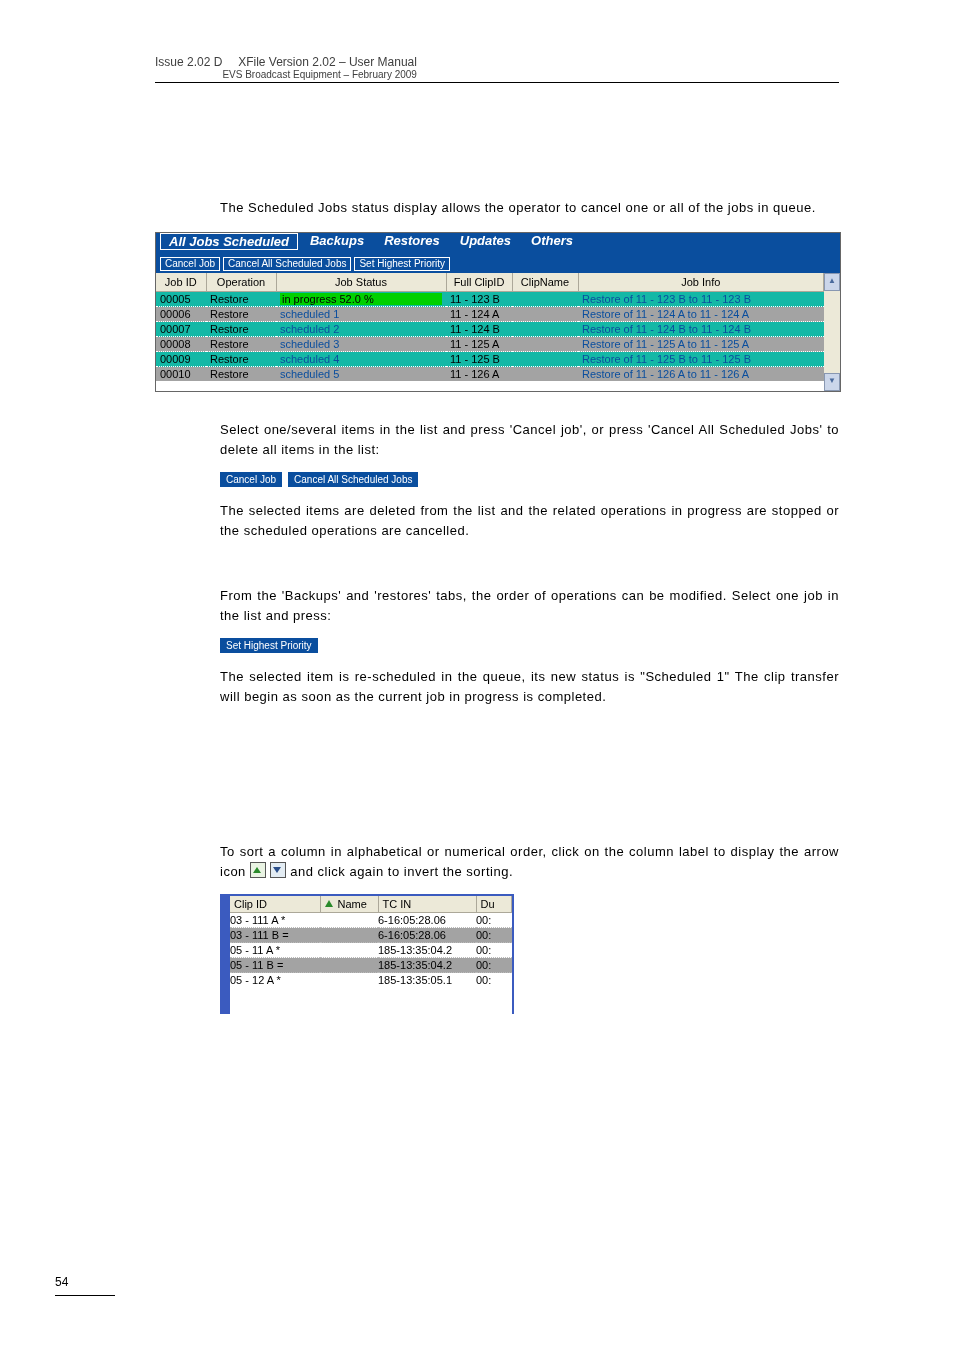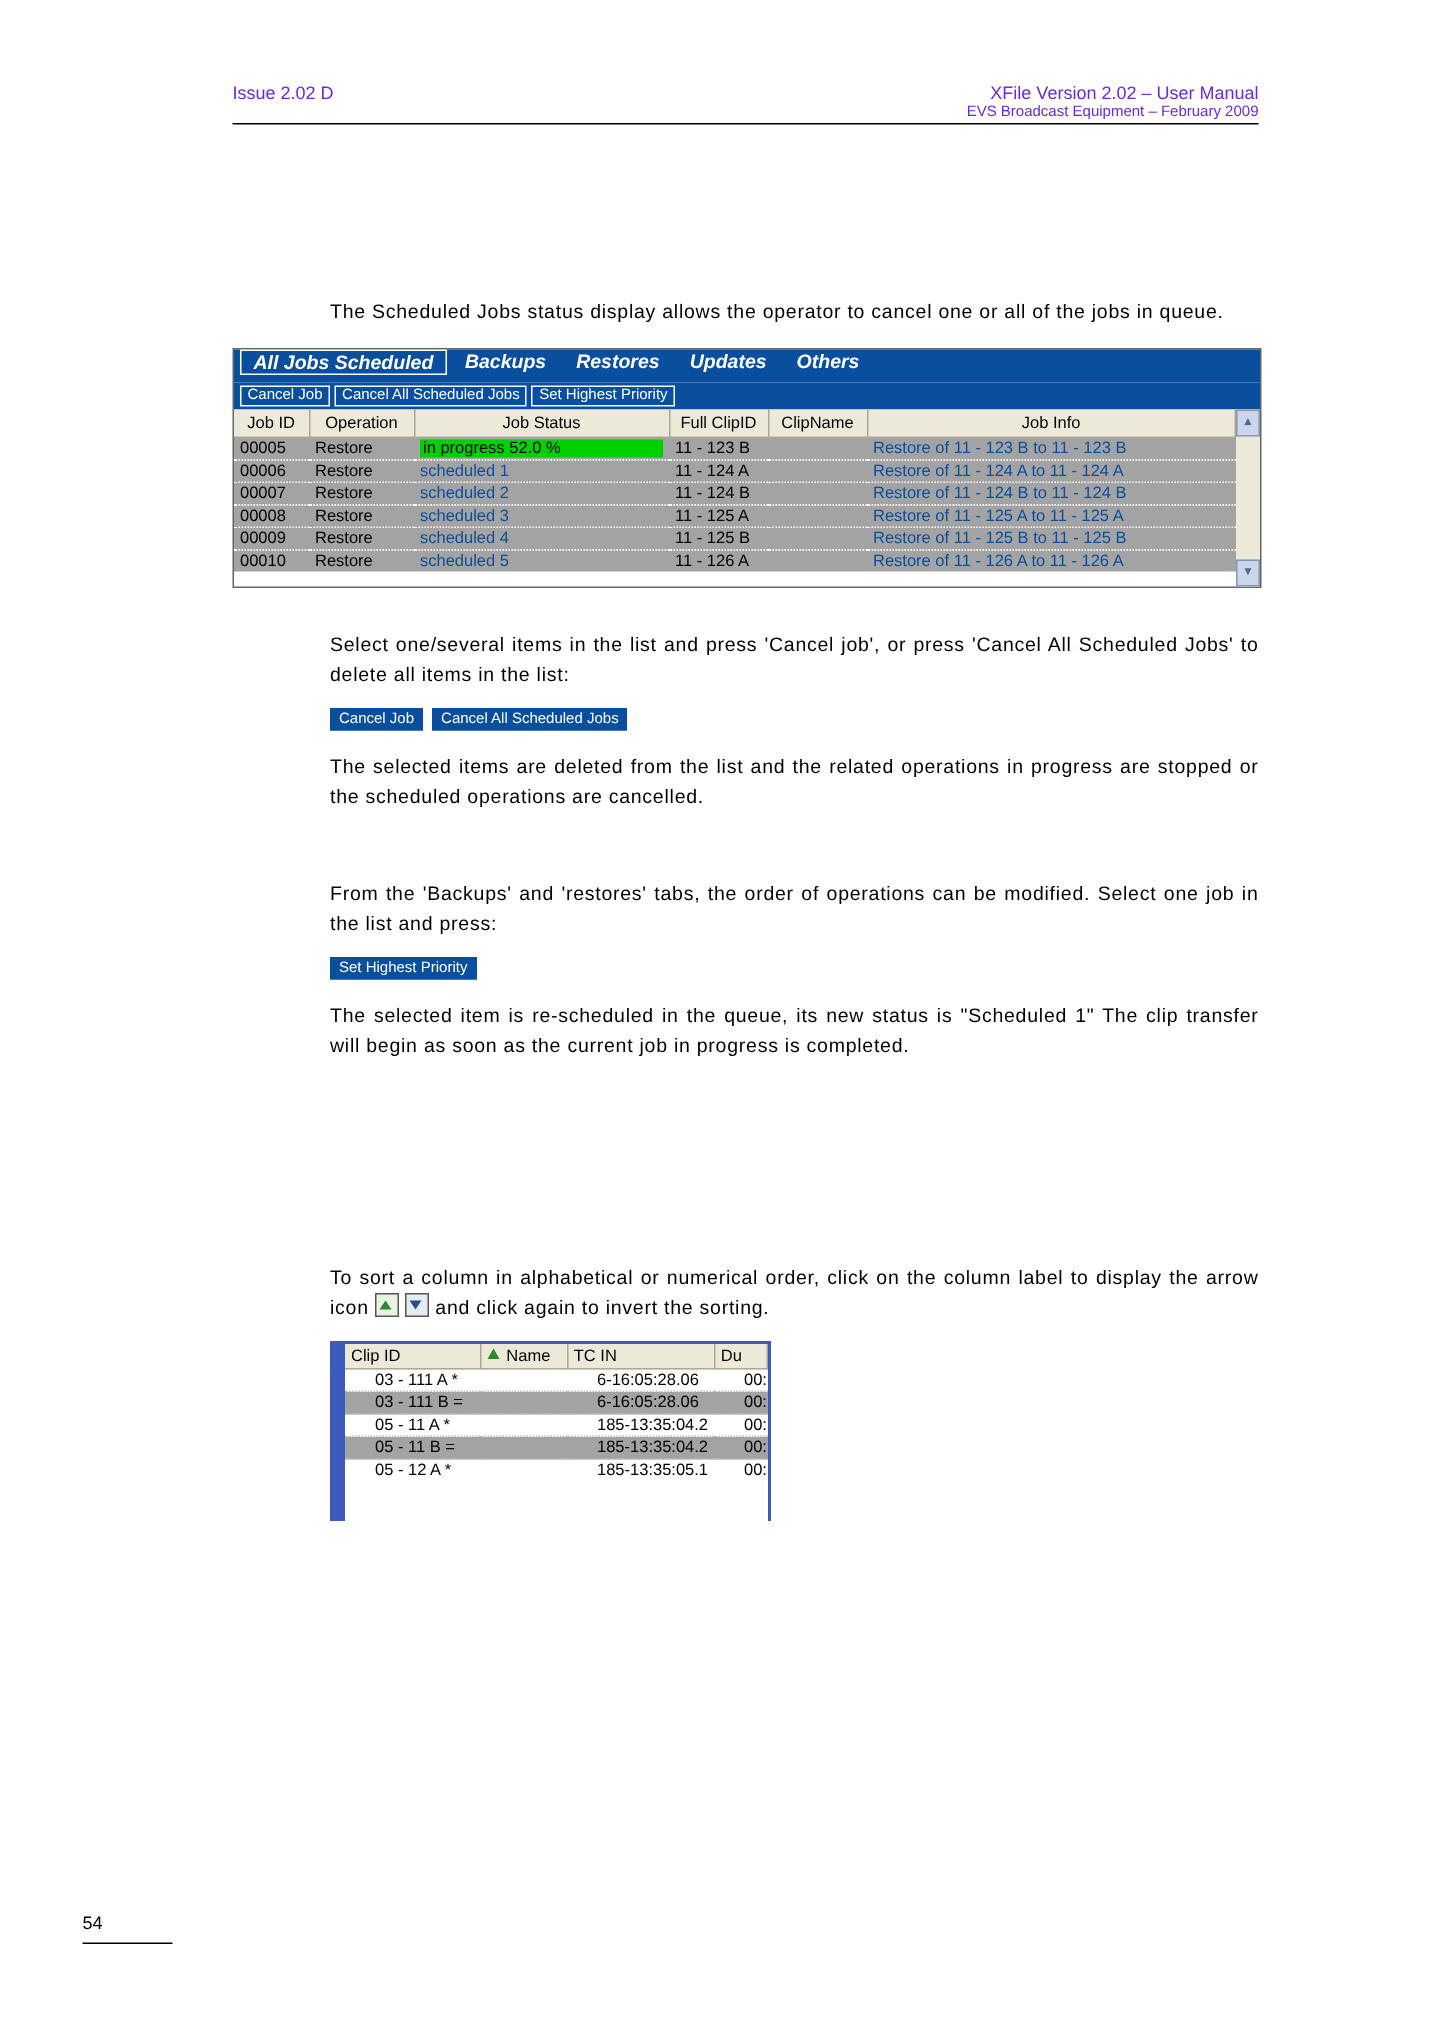--- a/index.html
+++ b/index.html
@@ -13,24 +13,24 @@
     width: 954px;
     min-height: 1350px;
     position: relative;
     box-sizing: border-box;
     padding: 55px 115px 60px 155px;
     font-size: 13px;
   }
   
   .hdr {
     display: flex;
-    justify-content: space-between;
+    justify-content: flex-start;
     align-items: flex-start;
     font-size: 12px;
-    color: #6d28d9;
+    color: #404040;
   }
   .hdr-left { font-weight: 400; }
   .hdr-right { text-align: right; font-size: 12px; }
   .hdr-right .sub { font-size: 10px; }
   .hdr-rule {
     border: none;
     border-top: 1px solid #000;
     margin-top: 2px;
   }
 
@@ -92,21 +92,21 @@
     font-weight: normal;
     padding: 1px 4px;
     height: 16px;
   }
   .ss1-table td {
     padding: 0 4px;
     height: 14px;
     border-top: 1px dotted #fff;
   }
   .ss1-table tr.alt { background: #a3a3a3; }
-  .ss1-table tr.plain { background: #a3a3a3; }
+  .ss1-table tr.plain { background: #14b8a6; }
   .ss1-table .status-ip {
     background: #00d000;
     color: #000;
     padding: 0 2px;
     display: inline-block;
     width: 100%;
     box-sizing: border-box;
   }
   .ss1-table .blue-txt { color: #0a4e9e; }
   .ss1-scroll-col {
@@ -189,21 +189,21 @@
   .ss2-table th {
     background: #ece9d8;
     border-right: 1px solid #aca899;
     border-bottom: 1px solid #aca899;
     text-align: left;
     font-weight: normal;
     padding: 2px 4px;
   }
   .ss2-table td {
     border-top: 1px dotted #bbb;
-    padding: 1px 20px;
+    padding: 1px 0;
     white-space: nowrap;
   }
   .ss2-table tr.alt { background: #a3a3a3; }
   .ss2-arrow-up {
     display: inline-block;
     width: 0; height: 0;
     border-left: 4px solid transparent;
     border-right: 4px solid transparent;
     border-bottom: 7px solid #2a8a2a;
     vertical-align: 1px;

